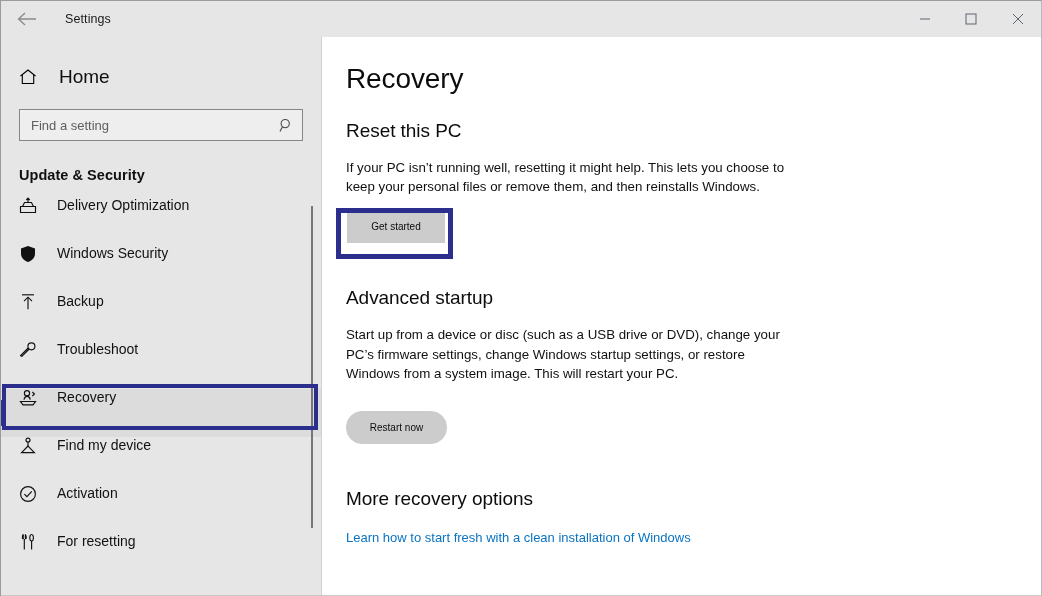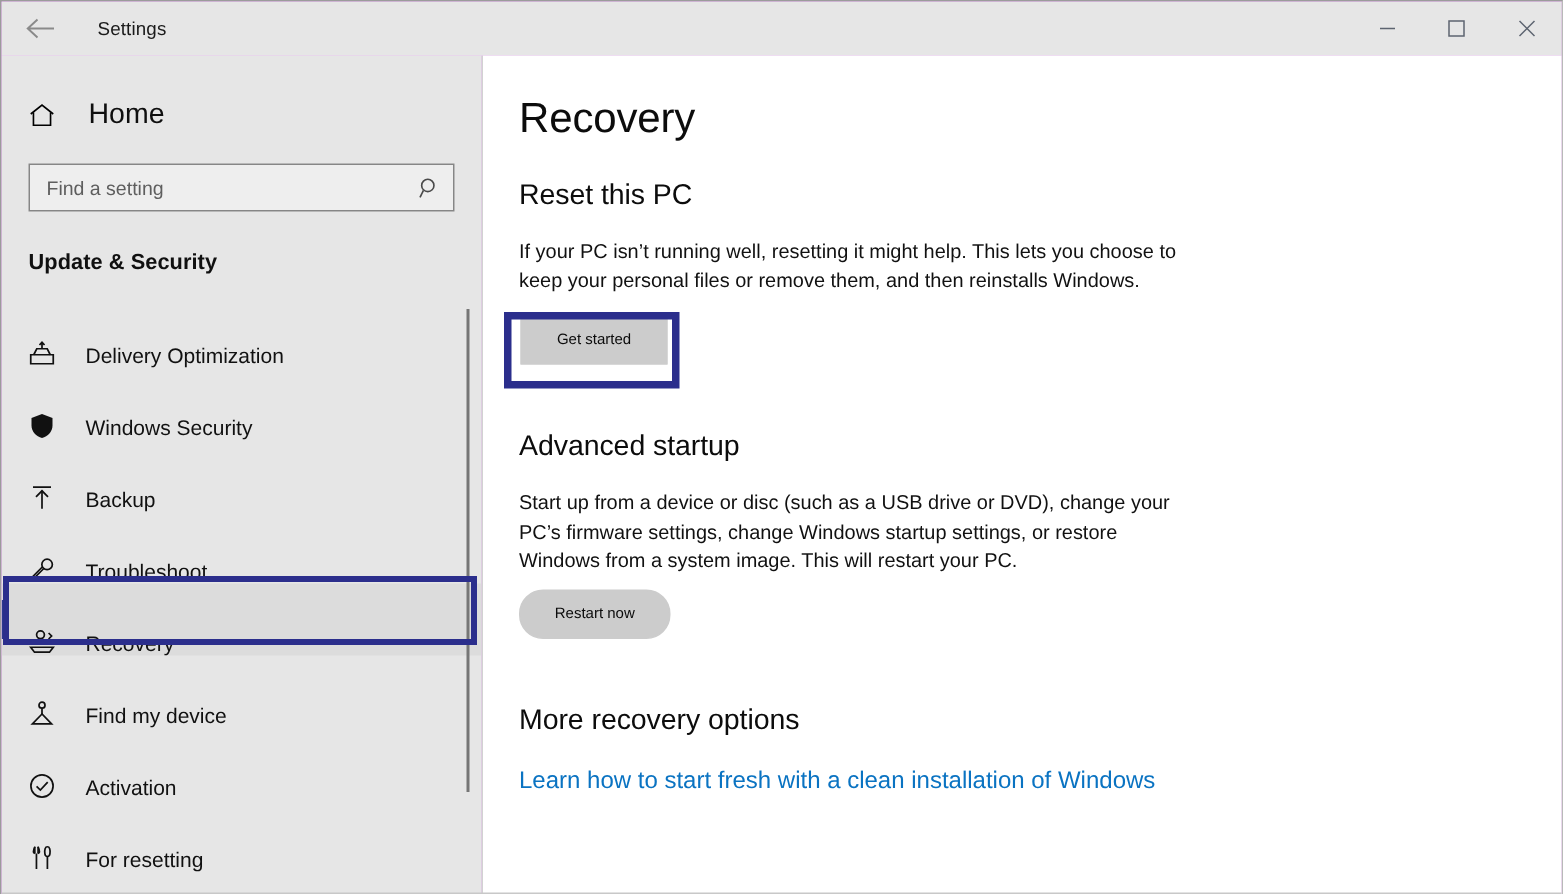--- a/index.html
+++ b/index.html
@@ -110,21 +110,21 @@
     color: #101010;
     padding-left: 18px;
     margin-top: 26px;
     letter-spacing: .05px;
   }
 
   .nav-list { margin-top: 14px; position: relative; }
   .nav-item {
     position: relative;
     display: flex;
-    align-items: flex-end;
+    align-items: flex-start;
     height: 48px;
     padding-left: 18px;
   }
   .nav-item .icon {
     width: 24px;
     display: flex;
     align-items: center;
     justify-content: flex-start;
     color: #111;
   }
@@ -219,26 +219,26 @@
     padding: 0 13px;
     background: #cccccc;
     border: 1px solid #cccccc;
     font-family: "Liberation Sans", sans-serif;
     font-size: 10px;
     color: #0b0b0b;
     text-align: center;
     cursor: default;
   }
   .btn-getstarted { margin-left: 1px; margin-top: 14px; }
-  .btn-restart { margin-top: 10px; min-width: 101px; border-radius: 16px; }
+  .btn-restart { margin-top: 28px; min-width: 101px; border-radius: 16px; }
 
   .link {
     display: inline-block;
     margin-top: 20px;
-    font-size: 16px;
+    font-size: 13px;
     color: #0a73c2;
     text-decoration: none;
   }
 
   
   .btn-highlight {
     position: absolute;
     left: 335px;
     top: 207px;
     width: 117px;

